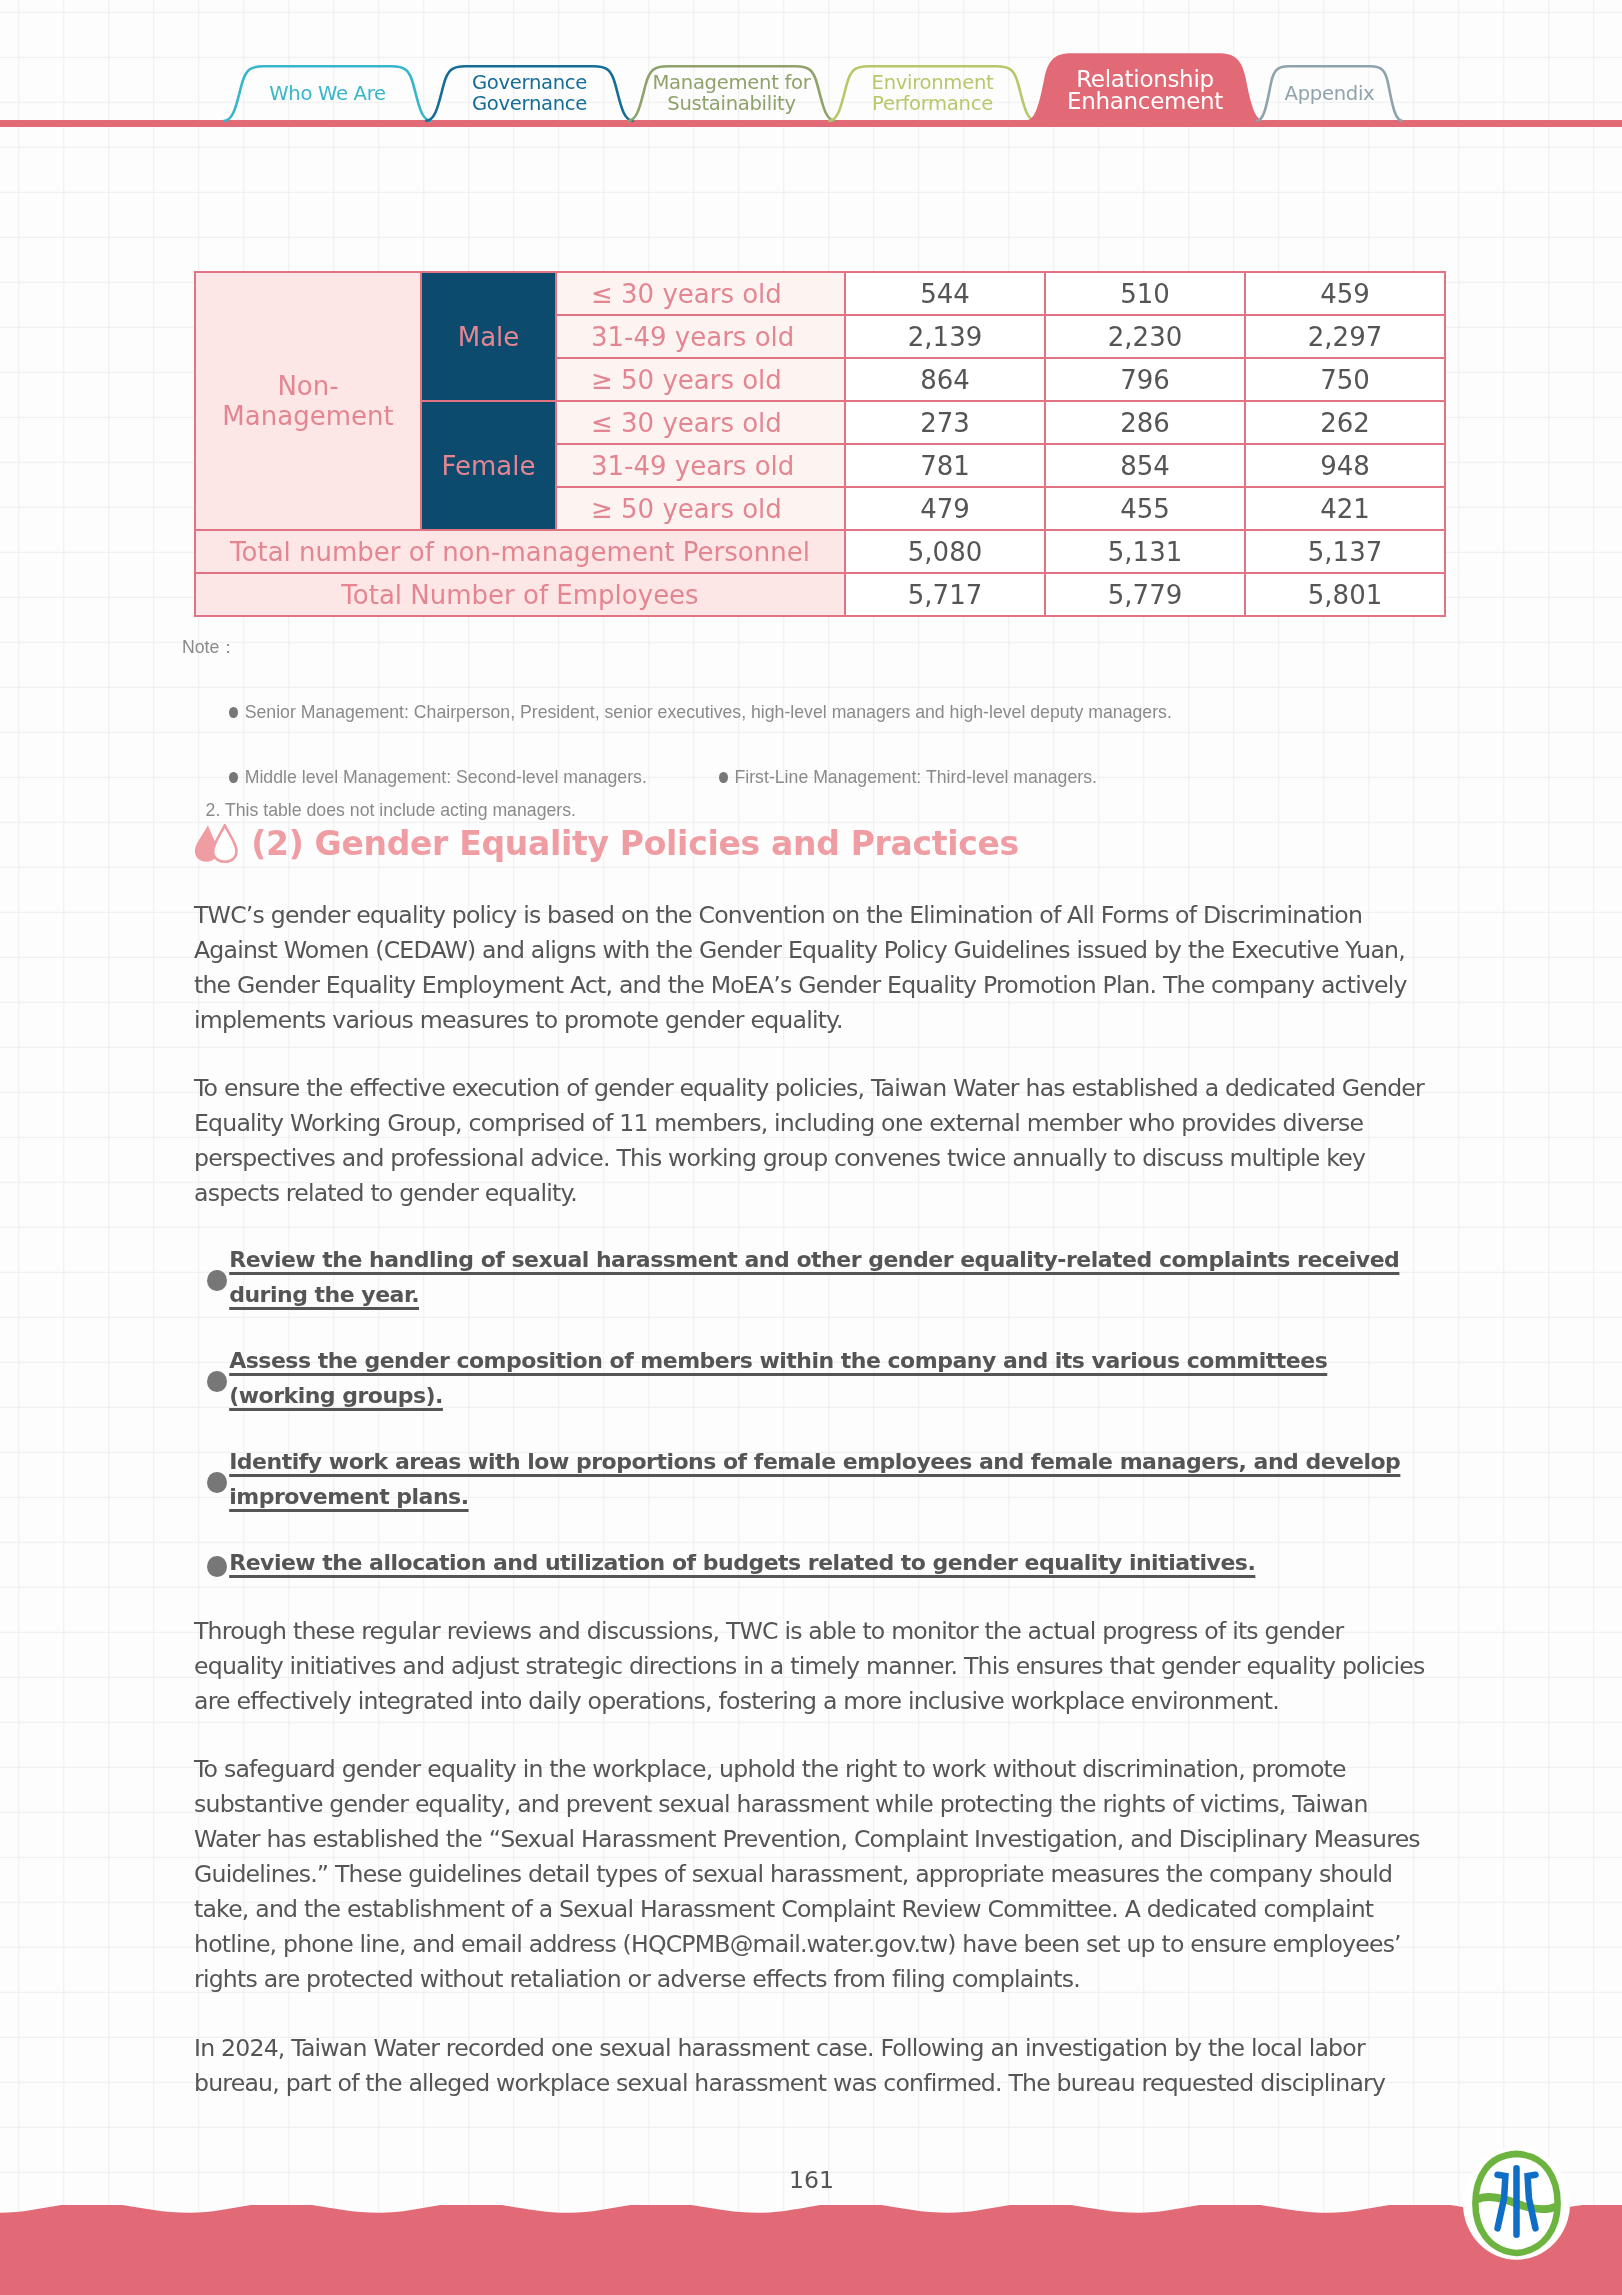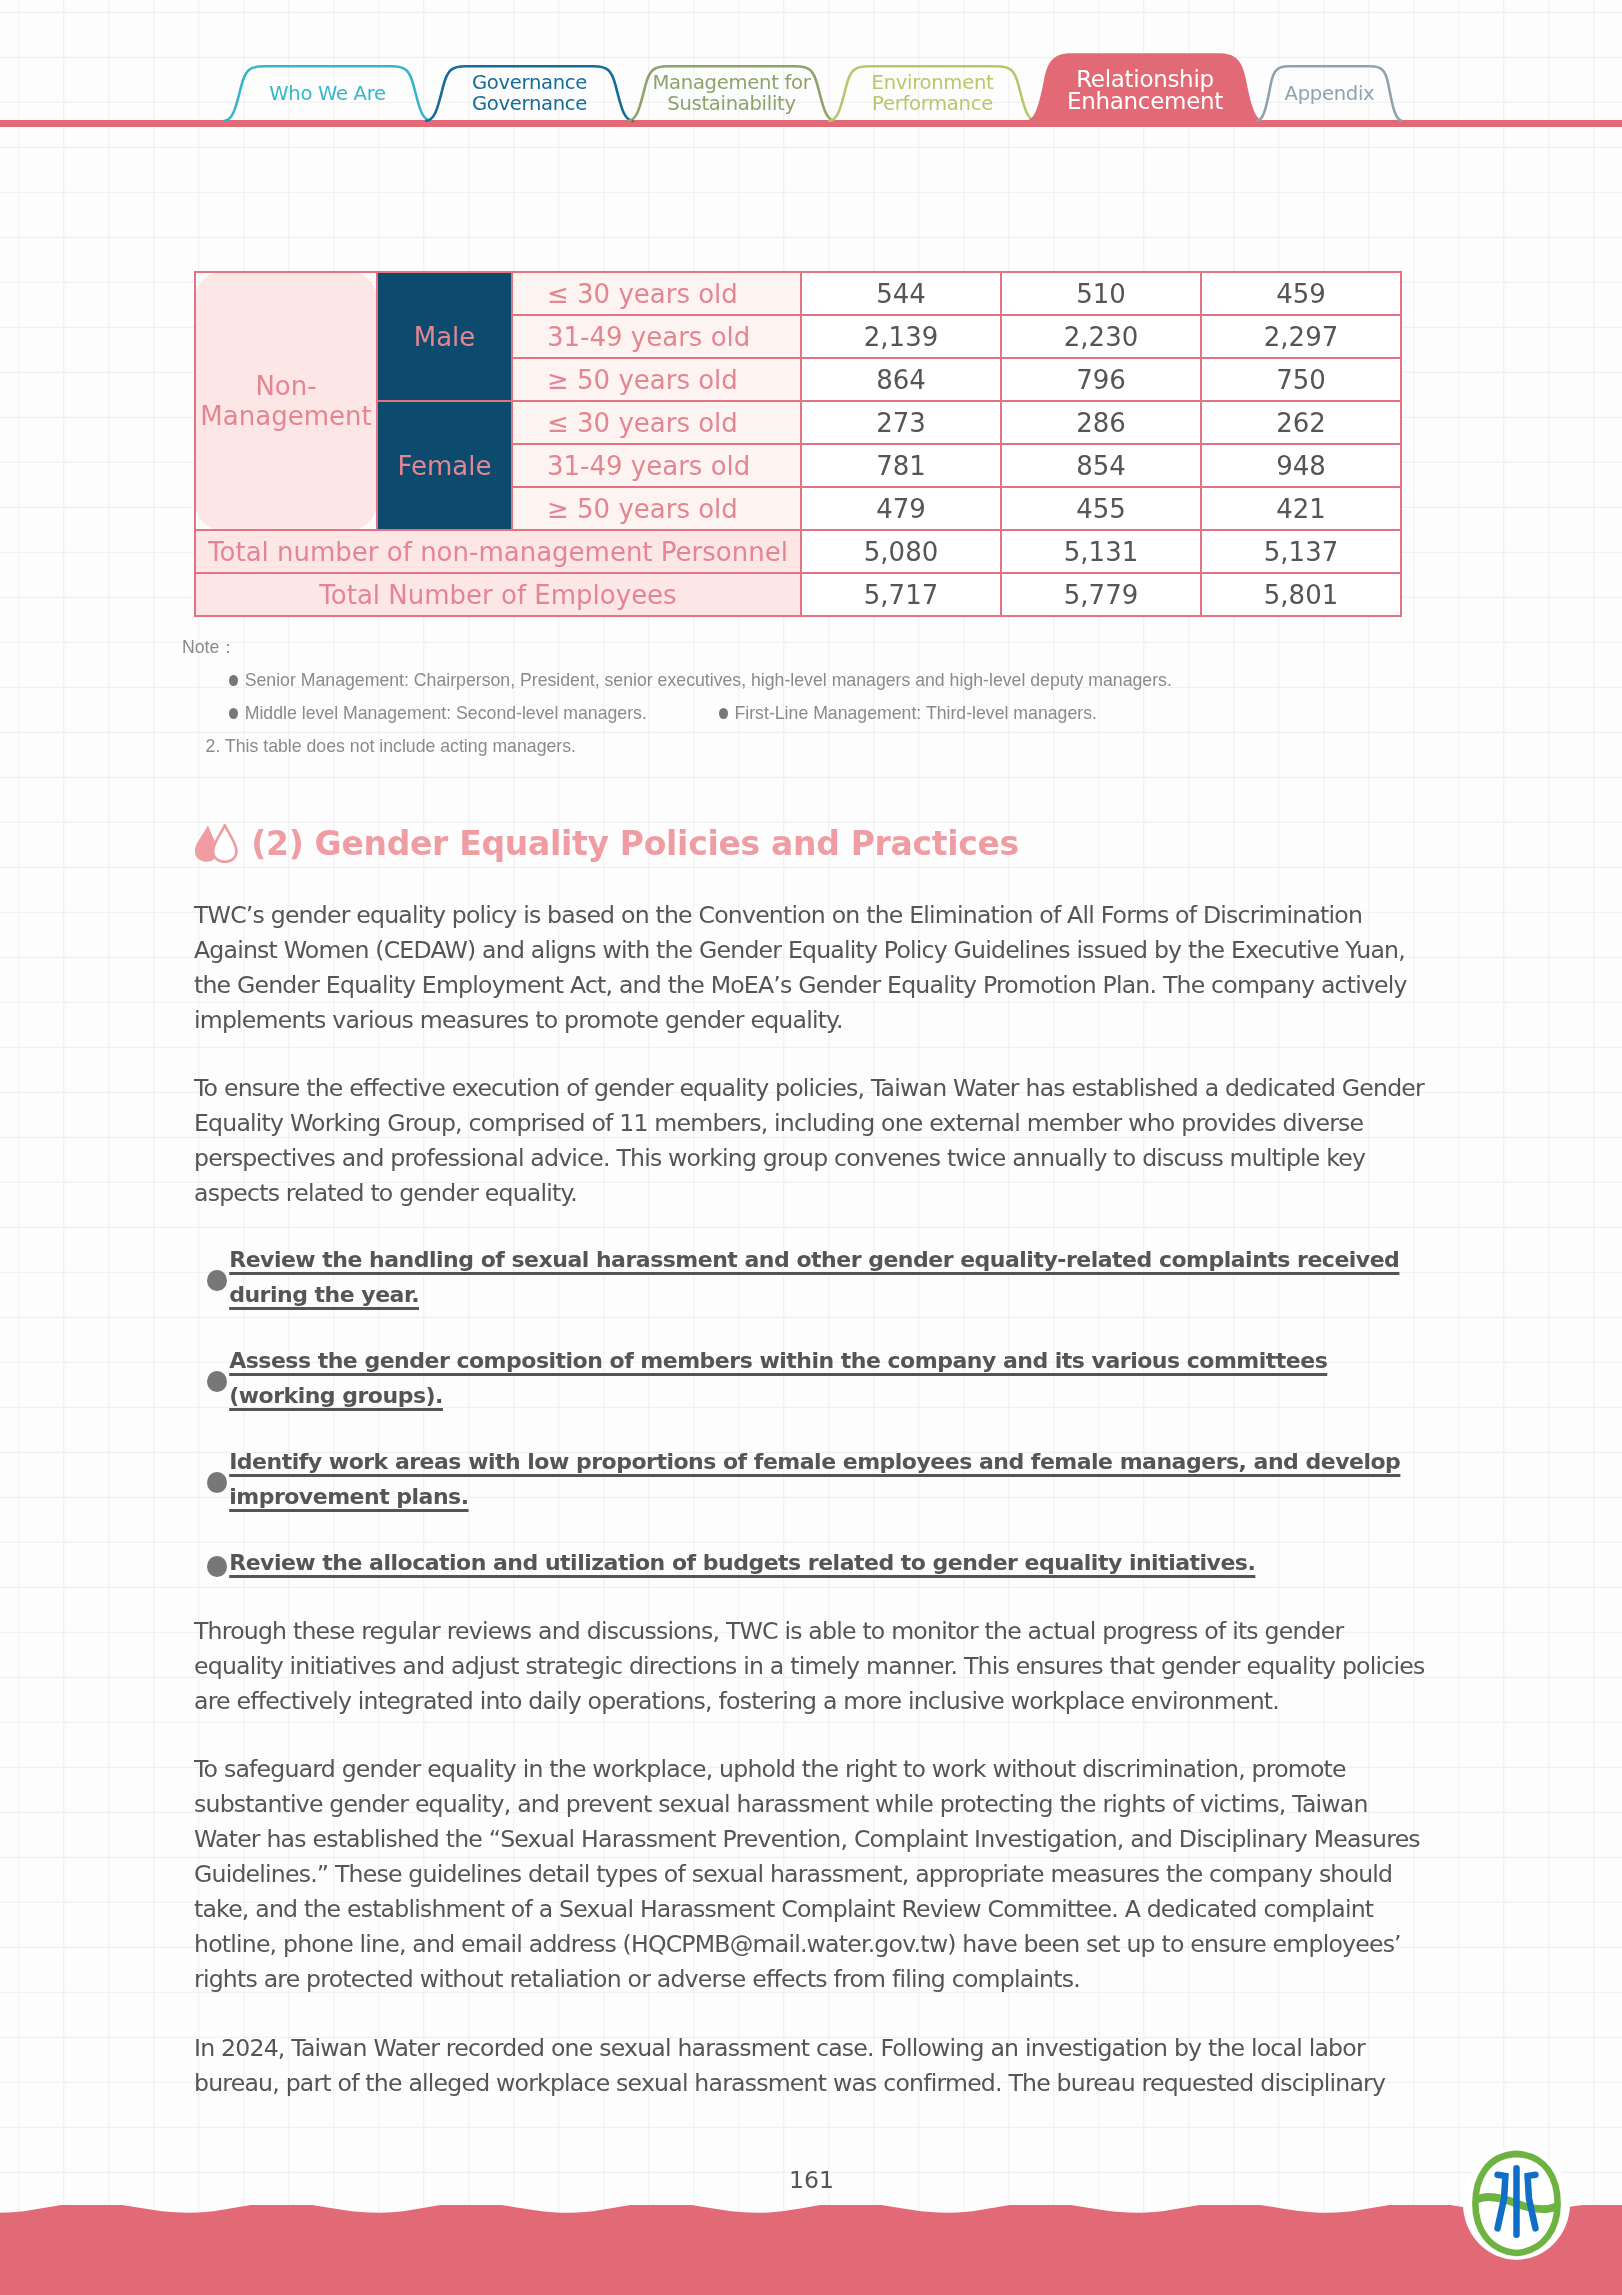--- a/index.html
+++ b/index.html
@@ -38,30 +38,30 @@
     border-collapse: collapse;
     font-family: "DejaVu Sans", sans-serif;
   }
   .data-table td {
     border: 2.6px solid #e27383;
     height: 43px;
     text-align: center;
     font-size: 26px;
     padding: 0;
   }
-  .c-group { width: 182px; background: #fce6e6; color: #e48692; font-size: 26px; line-height: 30px; border-radius: 27px; }
+  .c-group { width: 226px; background: #fce6e6; color: #e48692; font-size: 26px; line-height: 30px; }
   .c-gender { width: 135px; background: #0c4a6e; color: #e48692; }
   .c-age { width: 289px; background: #fdf4f2; color: #e48692; text-align: left !important; padding-left: 34px !important; }
   .c-total { background: #fce6e6; color: #e48692; }
   .c-val { width: 200px; background: #ffffff; color: #555; }
 
   
   .notes { position: absolute; left: 182px; top: 631px; width: 1243px; color: #8a8a8a; font-size: 17.7px; line-height: 33px; }
   .notes .n1 { padding-left: 23.6px; }
-  .notes .sub { padding-left: 47px; display: flex; }
+  .notes .sub { padding-left: 47px; display: flex; margin-top: 32px; }
   .notes .sub .bullet { display: inline-block; width: 9.2px; height: 11.8px; background: #777; border-radius: 50%; margin: 10.5px 6.5px 0 0; }
   .notes .sub .item { display: flex; align-items: flex-start; }
   .notes .sub .item + .item { margin-left: 72px; }
 
   
   .section-heading { position: absolute; left: 192px; top: 824px; display: flex; align-items: center; }
   .drops { width: 50px; height: 39px; margin-right: 9.2px; }
   .section-title { font-family: "DejaVu Sans", sans-serif; font-size: 33px; color: #ef9da3; font-weight: bold; letter-spacing: -0.3px; }
 
   

